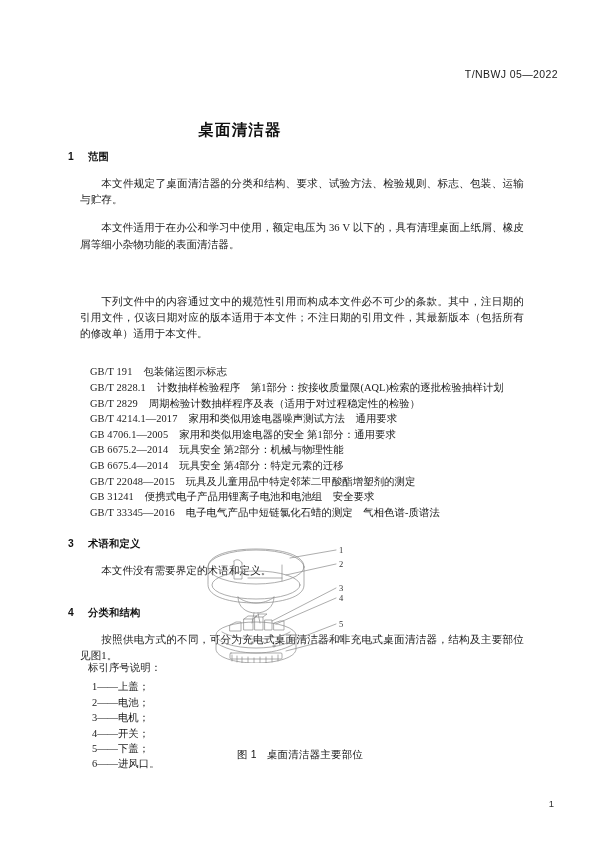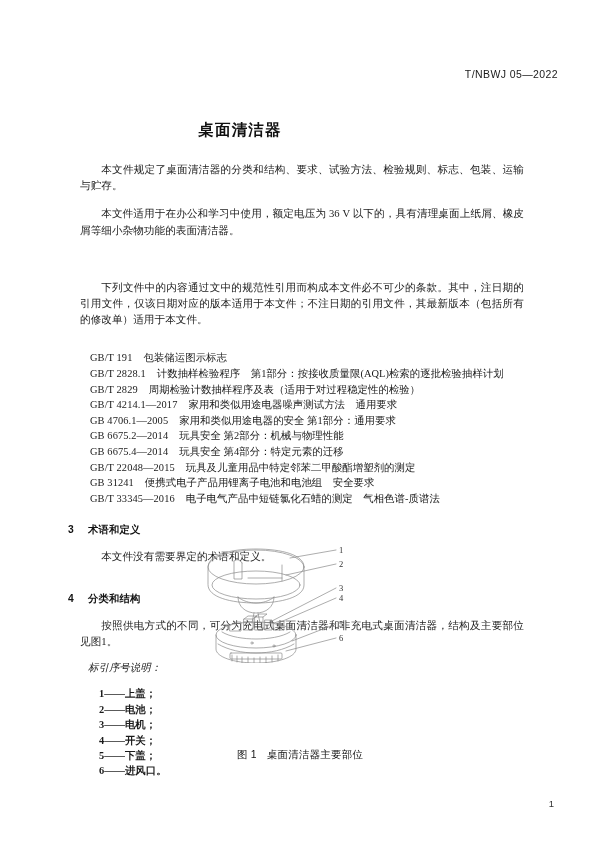--- a/index.html
+++ b/index.html
@@ -119,26 +119,25 @@
   }
 
   .legend {
     position: absolute;
     top: 660px;
     left: 88px;
     font-size: 10.4px;
     line-height: 15.4px;
     color: #1a1a1a;
   }
-  .legend .legend-title { letter-spacing: 0.05px; font-style: italic; }
+  .legend .legend-title { letter-spacing: 0.05px; }
   .legend ul {
-    margin: 11px;
+    margin: 4px;
     padding: 0;
     list-style: none;
-    font-weight: bold;
   }
   .legend li { white-space: nowrap; }
 
   .figure-caption {
     position: absolute;
     top: 748px;
     left: 0;
     width: 600px;
     text-align: center;
     font-family: "Liberation Sans", "DejaVu Sans", sans-serif;
@@ -163,20 +162,23 @@
 <body>
 
 <div class="page">
 
   <div class="doc-header">T/NBWJ 05—2022</div>
 
   <h1 class="doc-title">桌面清洁器</h1>
 
   <div class="content">
 
+    <div class="clause-head">
+      <span class="num">1</span><span>范围</span>
+    </div>
     <p class="para">本文件规定了桌面清洁器的分类和结构、要求、试验方法、检验规则、标志、包装、运输与贮存。</p>
     <p class="para">本文件适用于在办公和学习中使用，额定电压为 36 V 以下的，具有清理桌面上纸屑、橡皮屑等细小杂物功能的表面清洁器。</p>
 
     <div class="gap-l"></div>
 
     <p class="para">下列文件中的内容通过文中的规范性引用而构成本文件必不可少的条款。其中，注日期的引用文件，仅该日期对应的版本适用于本文件；不注日期的引用文件，其最新版本（包括所有的修改单）适用于本文件。</p>
 
     <ul class="ref-list">
       <li><span class="ref-code">GB/T 191</span><span class="ref-sep"></span><span class="ref-title">包装储运图示标志</span></li>
       <li><span class="ref-code">GB/T 2828.1</span><span class="ref-sep"></span><span class="ref-title">计数抽样检验程序　第1部分：按接收质量限(AQL)检索的逐批检验抽样计划</span></li>

